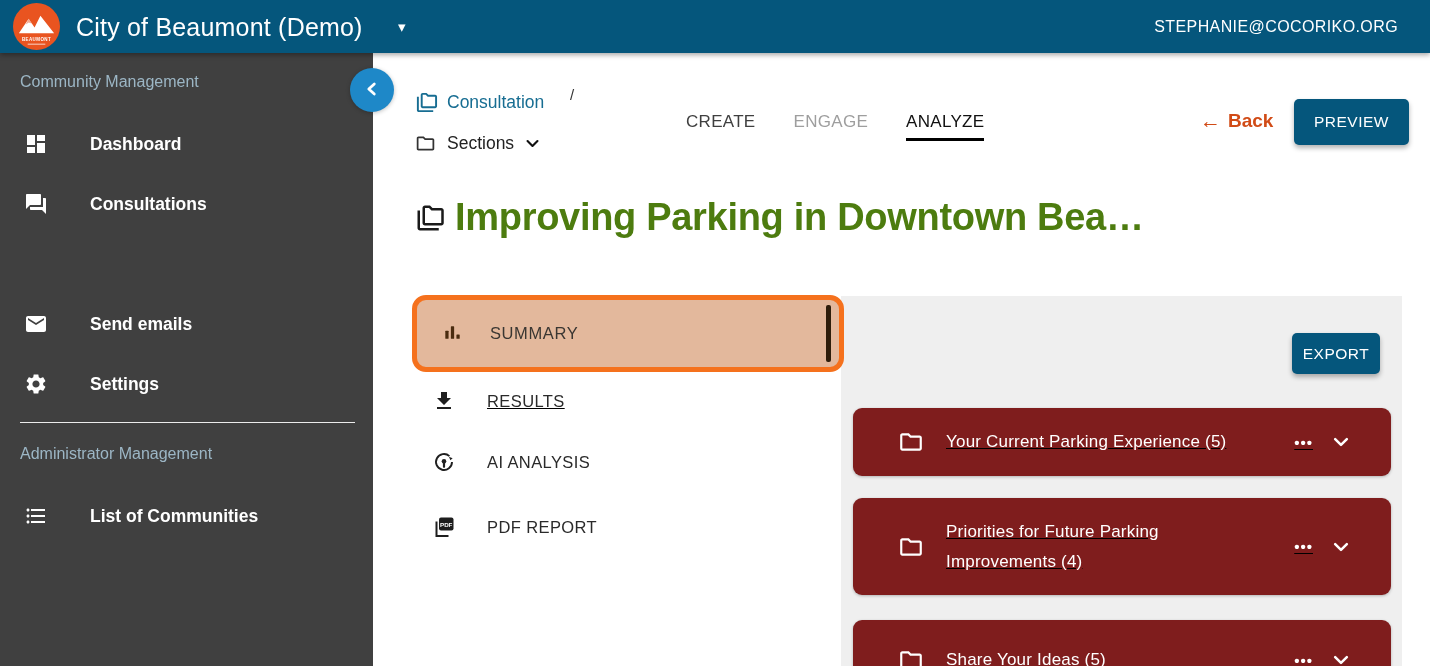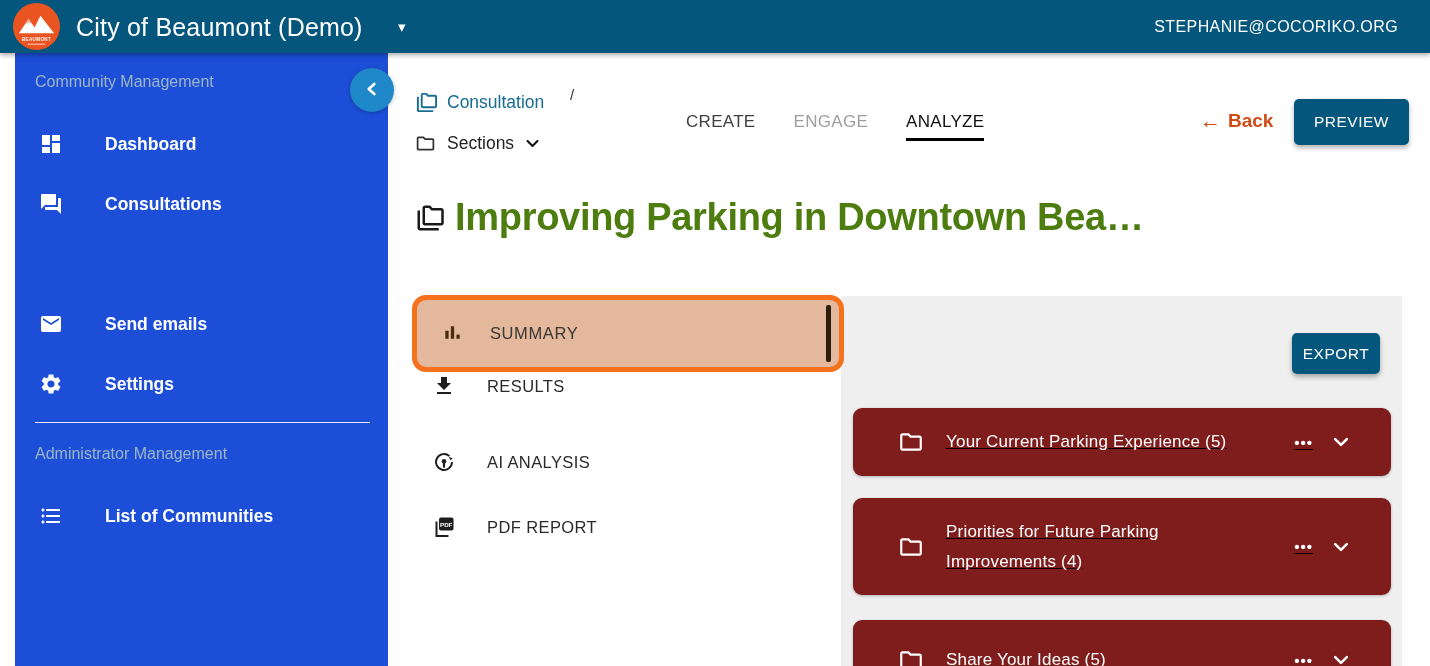--- a/index.html
+++ b/index.html
@@ -13,22 +13,22 @@
             display:flex; align-items:center; }
   .logo { position:absolute; left:13px; top:3px; width:47px; height:47px; }
   .community-title { position:absolute; left:76px; top:50%; transform:translateY(-50%);
             color:#fff; font-size:25px; font-weight:500; letter-spacing:.2px; white-space:nowrap; }
   .title-caret { position:absolute; left:398px; top:50%; transform:translateY(-50%);
             color:#fff; font-size:15px; }
   .user-email { position:absolute; right:32px; top:50%; transform:translateY(-50%);
             color:#fff; font-size:16px; letter-spacing:.4px; }
 
   
-  .sidebar { position:absolute; left:15px; top:53px; width:373px; height:613px;
-             background:#1d4ed8; z-index:10; }
+  .sidebar { position:absolute; left:0; top:53px; width:373px; height:613px;
+             background:#404040; z-index:10; }
   .side-section-header { position:absolute; left:20px; color:#9cb6c5; font-size:16px; }
   .side-item { position:absolute; left:0; width:100%; height:56px;
                display:flex; align-items:center; cursor:pointer; }
   .side-item .s-icon { position:absolute; left:24px; width:24px; height:24px; color:#fff; }
   .side-item .s-label { position:absolute; left:90px; color:#fff; font-size:17.5px; font-weight:600; }
   .side-divider { position:absolute; left:20px; width:335px; height:0;
                   border-top:1px solid rgba(255,255,255,.9); }
   .collapse-btn { position:absolute; left:350px; top:68px; width:44px; height:44px;
                   border-radius:50%; background:#1e88c8; border:none; z-index:40;
                   display:flex; align-items:center; justify-content:center;
@@ -70,21 +70,21 @@
                display:flex; align-items:center; padding-left:24px; z-index:5; cursor:pointer; }
   .an-active::after { content:""; position:absolute; right:8px; top:5px; bottom:5px; width:5px;
                background:#2e1d0b; border-radius:2px; }
   .an-active .n-icon { width:23px; height:23px; color:#4a2c10; }
   .an-active .n-label { margin-left:26px; font-size:16.5px; letter-spacing:.6px;
                color:#3a3632; font-weight:500; }
   .an-item { position:absolute; left:39px; width:420px; height:46px;
              display:flex; align-items:center; padding-left:20px; cursor:pointer; }
   .an-item .n-icon { width:24px; height:24px; color:#1f1f1f; }
   .an-item .n-label { margin-left:31px; font-size:16.5px; letter-spacing:.4px; color:#2a2a2a; }
-  .an-results { top:310px; }
+  .an-results { top:325px;text-decoration:underline; }
   .an-ai { top:386px; }
   .an-pdf { top:451px; }
 
   
   .panel { position:absolute; left:468px; top:243px; width:561px; height:370px;
            background:#efefef; overflow:hidden; }
   .export-btn { position:absolute; right:22px; top:37px; width:88px; height:41px; font-size:15.5px; }
   .sec-card { position:absolute; left:12px; width:538px; background:#7f1d1d; border-radius:9px;
               display:flex; align-items:center; padding:0 40px 0 45px;
               box-shadow:0 1px 3px rgba(0,0,0,.25); cursor:pointer;text-decoration:underline; }

